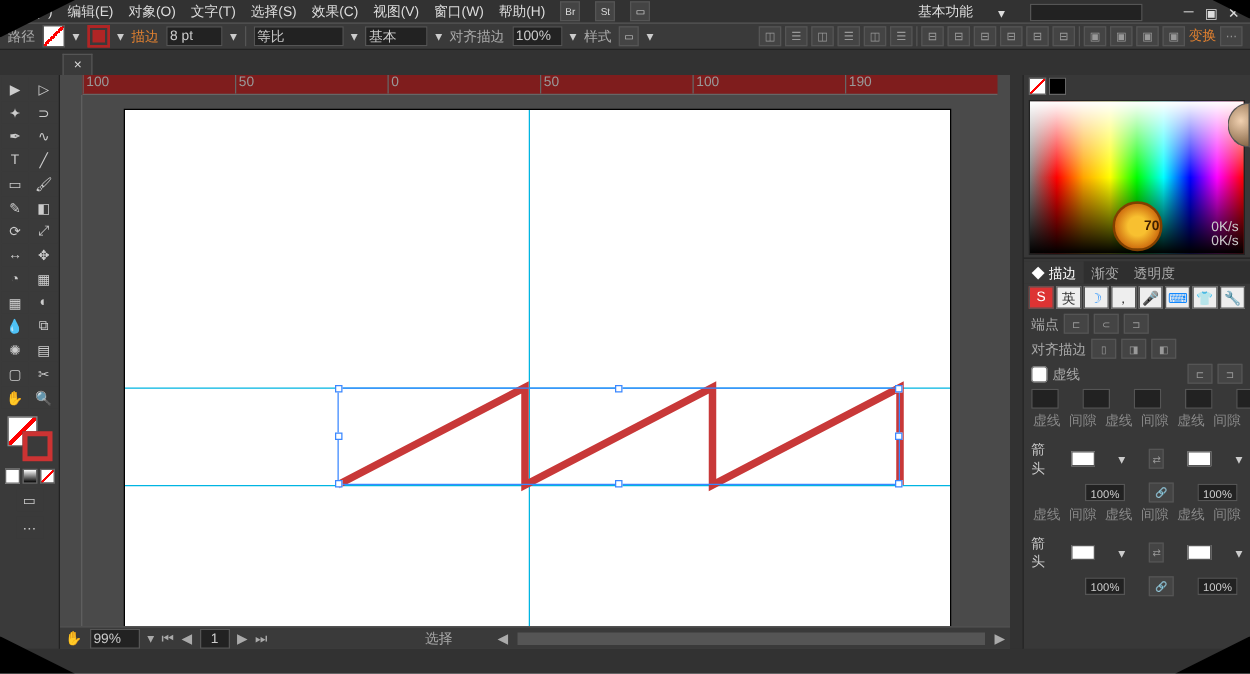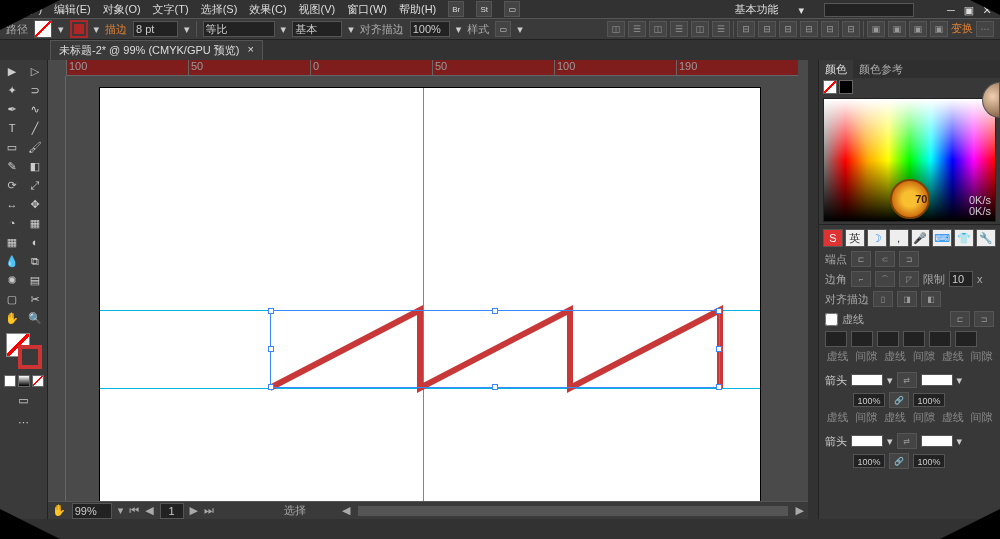--- a/index.html
+++ b/index.html
@@ -51,21 +51,21 @@
 .color-swatches { display: flex; gap: 2px; padding: 2px 4px; }
 .tiny-sw2 { width: 14px; height: 14px; border: 1px solid #666; }
 .spectrum { height: 124px; margin: 2px 4px; background: linear-gradient(to bottom, #fff 0%, transparent 50%, #000 100%), linear-gradient(to right, #808080, red, orange, yellow, lime, cyan, blue, magenta, red); position: relative; border: 1px solid #222; }
 .speed-badge { position: absolute; right: 4px; bottom: 4px; font-size: 9px; color: #ccc; text-align: right; line-height: 11px; }
 .panel-row { display: flex; align-items: center; gap: 4px; padding: 2px 6px; font-size: 10px; color: #aaa; }
 .mini-btn { width: 20px; height: 16px; background: #444; border: 1px solid #555; display: inline-flex; align-items: center; justify-content: center; font-size: 8px; color: #999; cursor: pointer; }
 .ime-bar { display: flex; gap: 2px; padding: 2px 4px; }
 .ime-bar .ime { width: 20px; height: 18px; display: flex; align-items: center; justify-content: center; border: 1px solid #555; background: #eee; color: #333; font-size: 11px; }
 .ime.red { background: #d33; color: #fff; }
 .panel-section { border-top: 1px solid #222; padding: 2px 0; }
-.arrow-row { display: flex; align-items: center; gap: 4px; padding: 2px 6px; }
+.arrow-row { display: flex; align-items: center; gap: 19px; padding: 2px 6px; }
 .arrow-row .sw { width: 32px; height: 12px; background: #222; border: 1px solid #555; }
 .arrow-row .pct { width: 32px; height: 14px; background: #222; border: 1px solid #555; color: #ccc; text-align: center; font-size: 9px; line-height: 14px; }
 .dash-labels { display: flex; gap: 4px; padding: 0 6px; font-size: 9px; color: #888; }
 .dash-labels span { flex: 1; text-align: center; }
 .corner-cut { position: absolute; background: #000; }
 .corner-cut.tl { top: 0; left: 0; width: 60px; height: 30px; clip-path: polygon(0 0, 100% 0, 0 100%); }
 .corner-cut.tr { top: 0; right: 0; width: 30px; height: 15px; clip-path: polygon(0 0, 100% 0, 100% 100%); }
 .corner-cut.bl { bottom: 0; left: 0; width: 60px; height: 30px; clip-path: polygon(0 0, 0 100%, 100% 100%); }
 .corner-cut.br { bottom: 0; right: 0; width: 60px; height: 30px; clip-path: polygon(100% 0, 100% 100%, 0 100%); }
 .mascot { position: absolute; width: 40px; height: 40px; border-radius: 50%; background: radial-gradient(circle, #f8c030 30%, #d07010 70%); display: flex; align-items: center; justify-content: flex-end; font-weight: bold; color: #402000; font-size: 12px; border: 2px solid #804000; }
@@ -138,21 +138,20 @@
     <div class="cb-icon">▣</div>
     <div class="cb-icon">▣</div>
     <div class="cb-icon">▣</div>
     <span class="cb-orange">变换</span>
     <div class="cb-icon">⋯</div>
   </div>
 </div>
 
 <div class="tab-bar">
   <div class="doc-tab">
-    <span>未标题-2* @ 99% (CMYK/GPU 预览)</span>
     <span>×</span>
   </div>
 </div>
 
 <div class="main-row">
 
   <div class="tool-col">
     <div class="tool-grid">
       <div class="tool">▶</div>
       <div class="tool">▷</div>
@@ -230,74 +229,66 @@
     </div>
     <div class="status-bottom">
       <span>✋</span>
       <input class="cb-input" style="width: 40px;" value="99%">
         <span>▾</span>
       <span>⏮</span>
       <span>◀</span>
       <input class="cb-input" style="width: 24px; text-align: center;" value="1">
       <span>▶</span>
       <span>⏭</span>
-      <span style="margin-left:64px">选择</span>
+      <span style="margin-left:120px">选择</span>
       <span style="margin-left:30px">◀</span>
       <div style="flex:1;height:10px;background:#555;margin:0 2px"></div>
       <span>▶</span>
     </div>
   </div>
 
   <div class="right-dock"></div>
 
   <div class="panels">
-    <div class="panel-tabs">
-      <div class="panel-tab active">颜色</div>
-      <div class="panel-tab">颜色参考</div>
-    </div>
     <div class="color-swatches">
       <div class="tiny-sw2" style="background:linear-gradient(135deg,#fff 0 45%, red 45% 55%, #fff 55%)"></div>
       <div class="tiny-sw2" style="background:#000"></div>
     </div>
     <div class="spectrum">
       <div class="mascot" style="left:50%;bottom:2px;transform:translateX(-50%)">
           <span>70</span>
         </div>
       <div class="speed-badge">
         <div>0K/s</div>
           <div>0K/s</div>
       </div>
     </div>
     <div class="panel-section">
+      <div class="panel-tabs">
+        <div class="panel-tab active" style="color:#fff">◆ <span>描边</span></div>
+        <div class="panel-tab">渐变</div>
+        <div class="panel-tab">透明度</div>
+      </div>
       <div class="ime-bar">
         <div class="ime red">S</div>
         <div class="ime">英</div>
         <div class="ime" style="color:#18f">☽</div>
         <div class="ime">，</div>
         <div class="ime" style="color:#18f">🎤</div>
         <div class="ime" style="color:#18f">⌨</div>
         <div class="ime" style="color:#06c">👕</div>
         <div class="ime">🔧</div>
       </div>
       <div class="panel-row">
         <span>端点</span>
         <div class="mini-btn">⊏</div>
         <div class="mini-btn">⊂</div>
         <div class="mini-btn">⊐</div>
       </div>
       <div class="panel-row">
-        <span>边角</span>
-        <div class="mini-btn">⌐</div>
-        <div class="mini-btn">⌒</div>
-        <div class="mini-btn">◸</div>
-        <span>限制</span>
-        <input class="cb-input" style="width: 24px;" value="10">
-        <span>x</span>
-      </div>
-      <div class="panel-row">
         <span>对齐描边</span>
         <div class="mini-btn">▯</div>
         <div class="mini-btn">◨</div>
         <div class="mini-btn">◧</div>
       </div>
       <div class="panel-row">
         <input type="checkbox" style="">
         <span>虚线</span>
         <div style="flex:1"></div>
         <div class="mini-btn">⊏</div>

